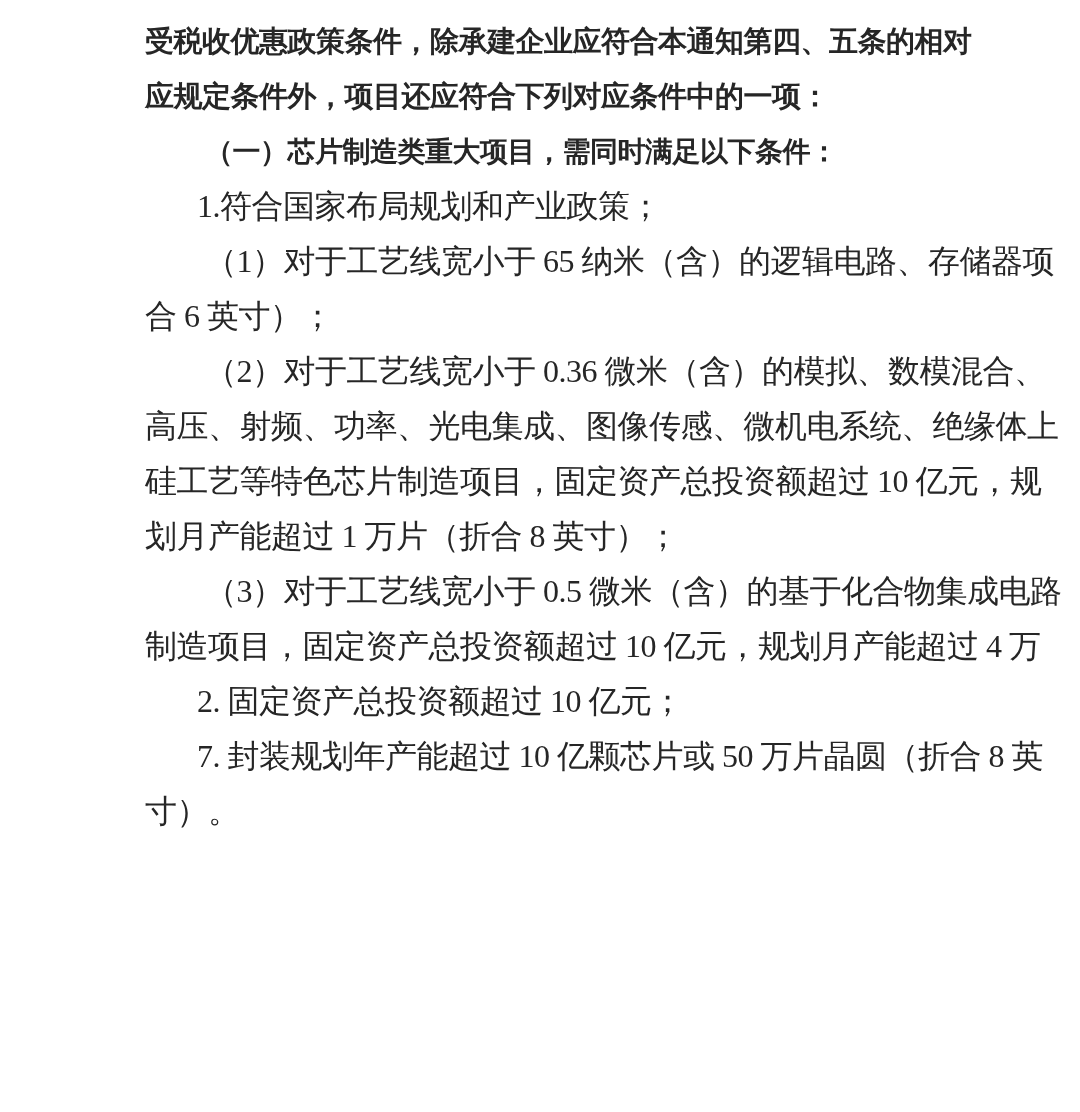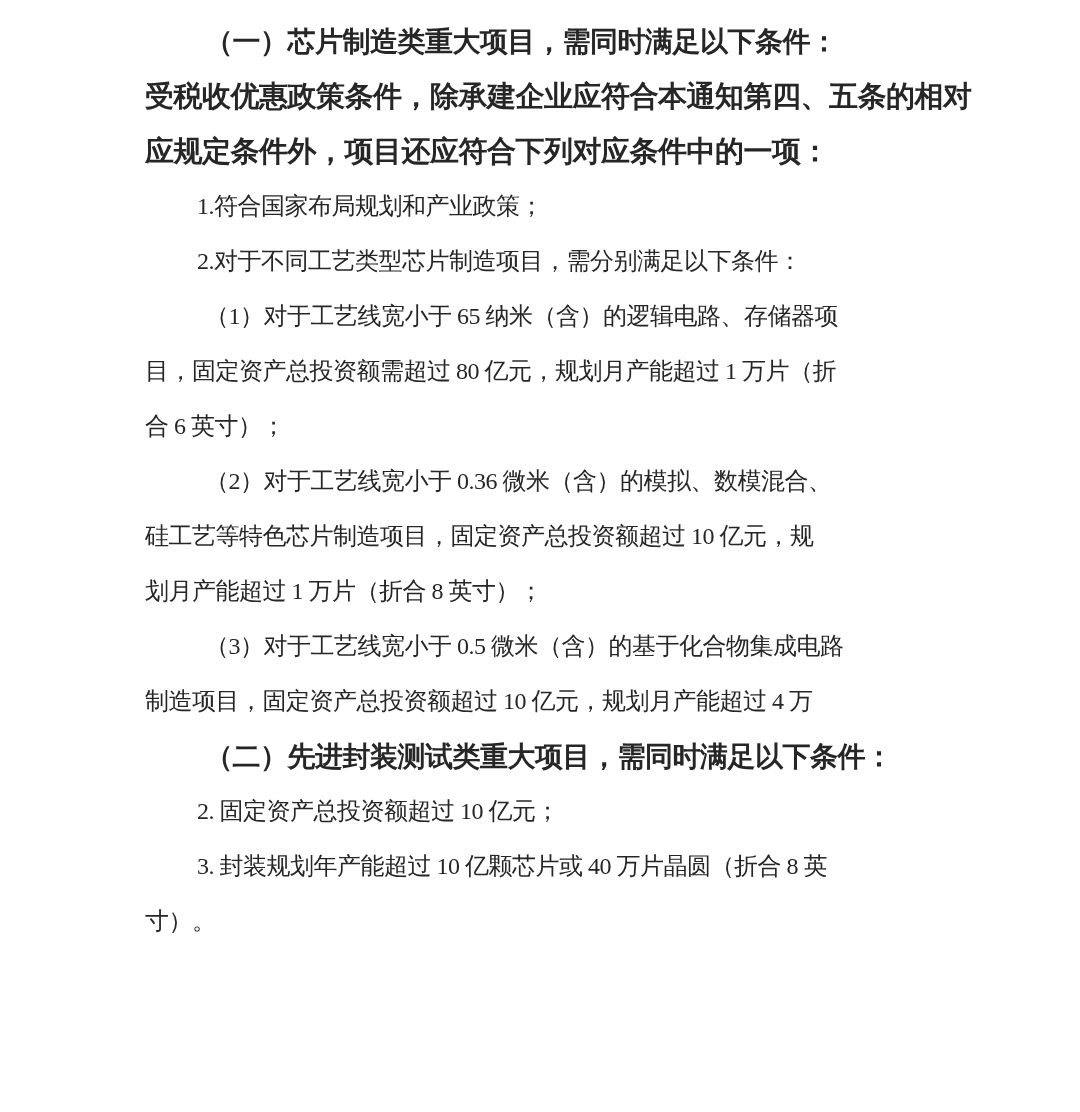--- a/index.html
+++ b/index.html
@@ -39,62 +39,56 @@
   
   .heading {
     font-family: "Liberation Serif", serif;
     font-weight: 700;
     font-size: 28px;
   }
   
   .item-num, .item-paren {
     font-family: "Liberation Serif", serif;
     font-weight: 400;
-    font-size: 24px;
+    font-size: 32px;
   }
   .heading .line.first,
   .item-paren .line.first { padding-left: 60px; }
   .item-num .line.first   { padding-left: 52px; }
 </style>
 </head>
 <body>
 
 <div class="doc">
   <div>
-      <div class="para heading">
-        <span class="line first">（一）芯片制造类重大项目，需同时满足以下条件：</span>
-      </div>
       <div class="para lead">
         <span class="line first">受税收优惠政策条件，除承建企业应符合本通知第四、五条的相对</span>
         <span class="line">应规定条件外，项目还应符合下列对应条件中的一项：</span>
       </div>
+      <div class="para heading">
+        <span class="line first">（一）芯片制造类重大项目，需同时满足以下条件：</span>
+      </div>
       <div class="para item-num">
         <span class="line first">1.符合国家布局规划和产业政策；</span>
       </div>
-      <div class="para item-num">
-        <span class="line first">2.对于不同工艺类型芯片制造项目，需分别满足以下条件：</span>
-      </div>
       <div class="para item-paren">
         <span class="line first">（1）对于工艺线宽小于 65 纳米（含）的逻辑电路、存储器项</span>
-        <span class="line">目，固定资产总投资额需超过 80 亿元，规划月产能超过 1 万片（折</span>
         <span class="line">合 6 英寸）；</span>
       </div>
       <div class="para item-paren">
         <span class="line first">（2）对于工艺线宽小于 0.36 微米（含）的模拟、数模混合、</span>
+        <span class="line">高压、射频、功率、光电集成、图像传感、微机电系统、绝缘体上</span>
         <span class="line">硅工艺等特色芯片制造项目，固定资产总投资额超过 10 亿元，规</span>
         <span class="line">划月产能超过 1 万片（折合 8 英寸）；</span>
       </div>
       <div class="para item-paren">
         <span class="line first">（3）对于工艺线宽小于 0.5 微米（含）的基于化合物集成电路</span>
         <span class="line">制造项目，固定资产总投资额超过 10 亿元，规划月产能超过 4 万</span>
       </div>
-      <div class="para heading">
-        <span class="line first">（二）先进封装测试类重大项目，需同时满足以下条件：</span>
-      </div>
       <div class="para item-num">
         <span class="line first">2. 固定资产总投资额超过 10 亿元；</span>
       </div>
       <div class="para item-num">
-        <span class="line first">3. 封装规划年产能超过 10 亿颗芯片或 40 万片晶圆（折合 8 英</span>
+        <span class="line first">7. 封装规划年产能超过 10 亿颗芯片或 50 万片晶圆（折合 8 英</span>
         <span class="line">寸）。</span>
       </div>
     </div>
 </div>
 
 </body></html>

